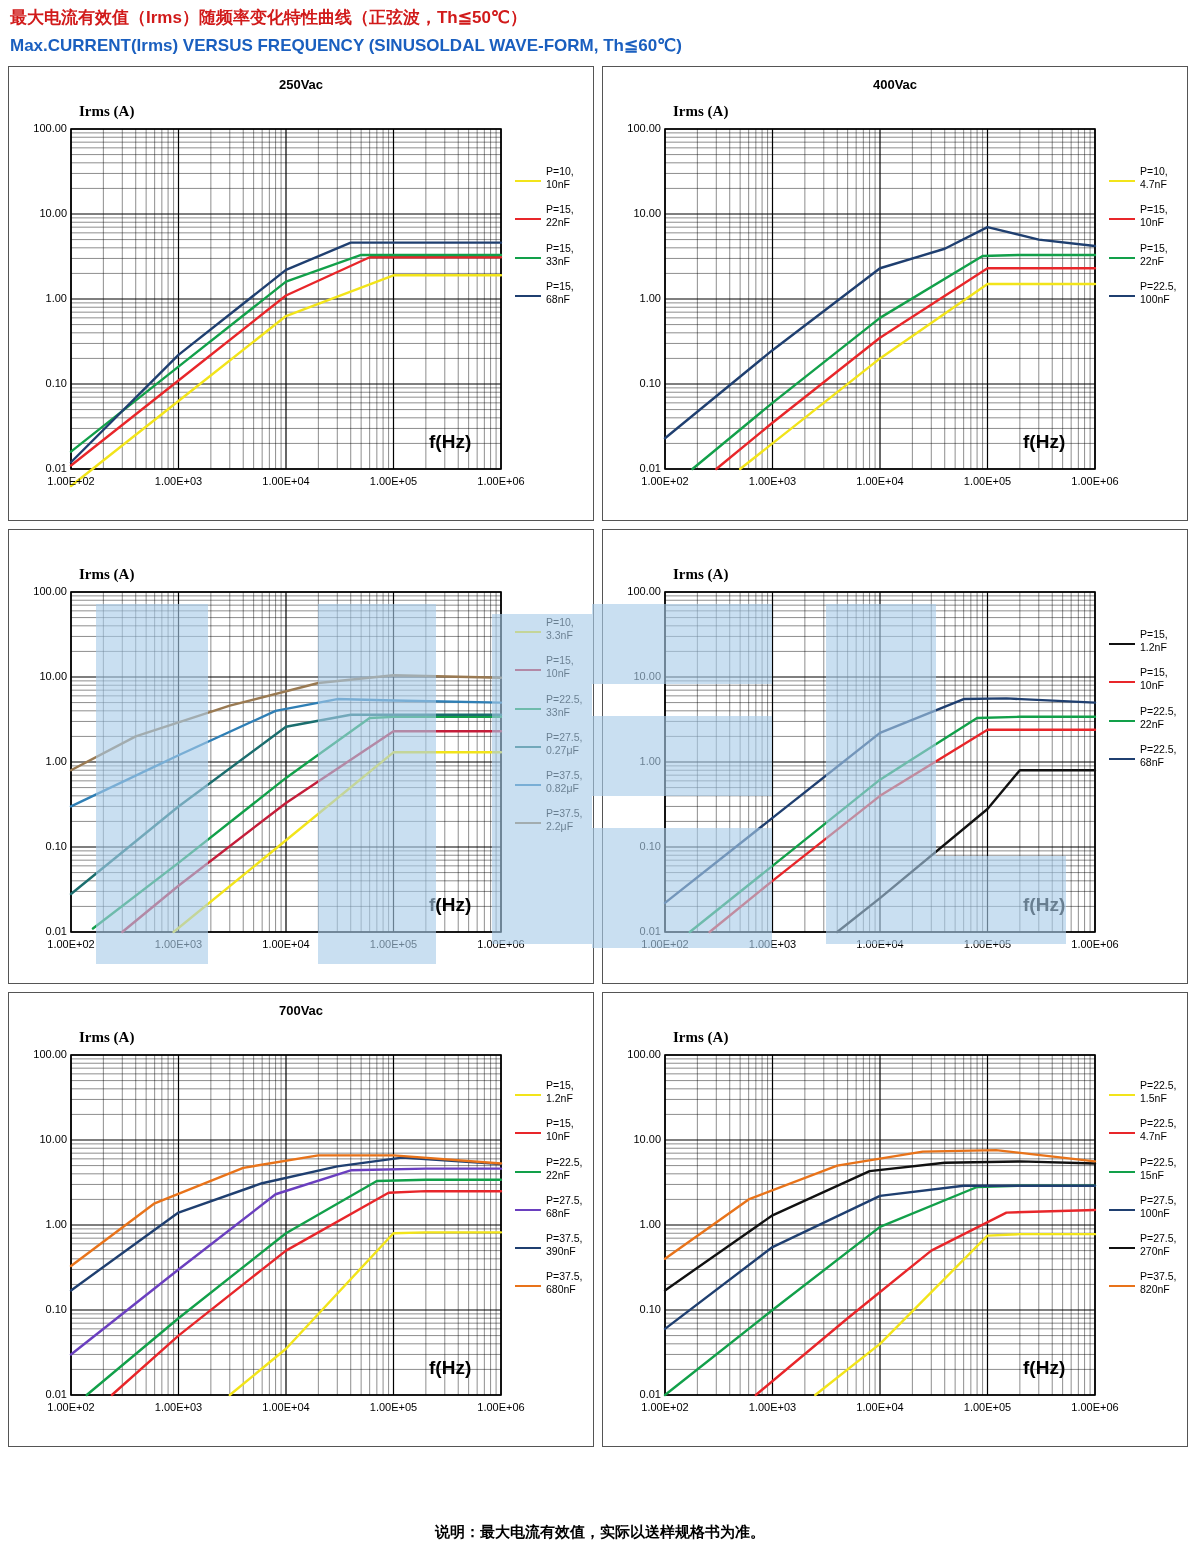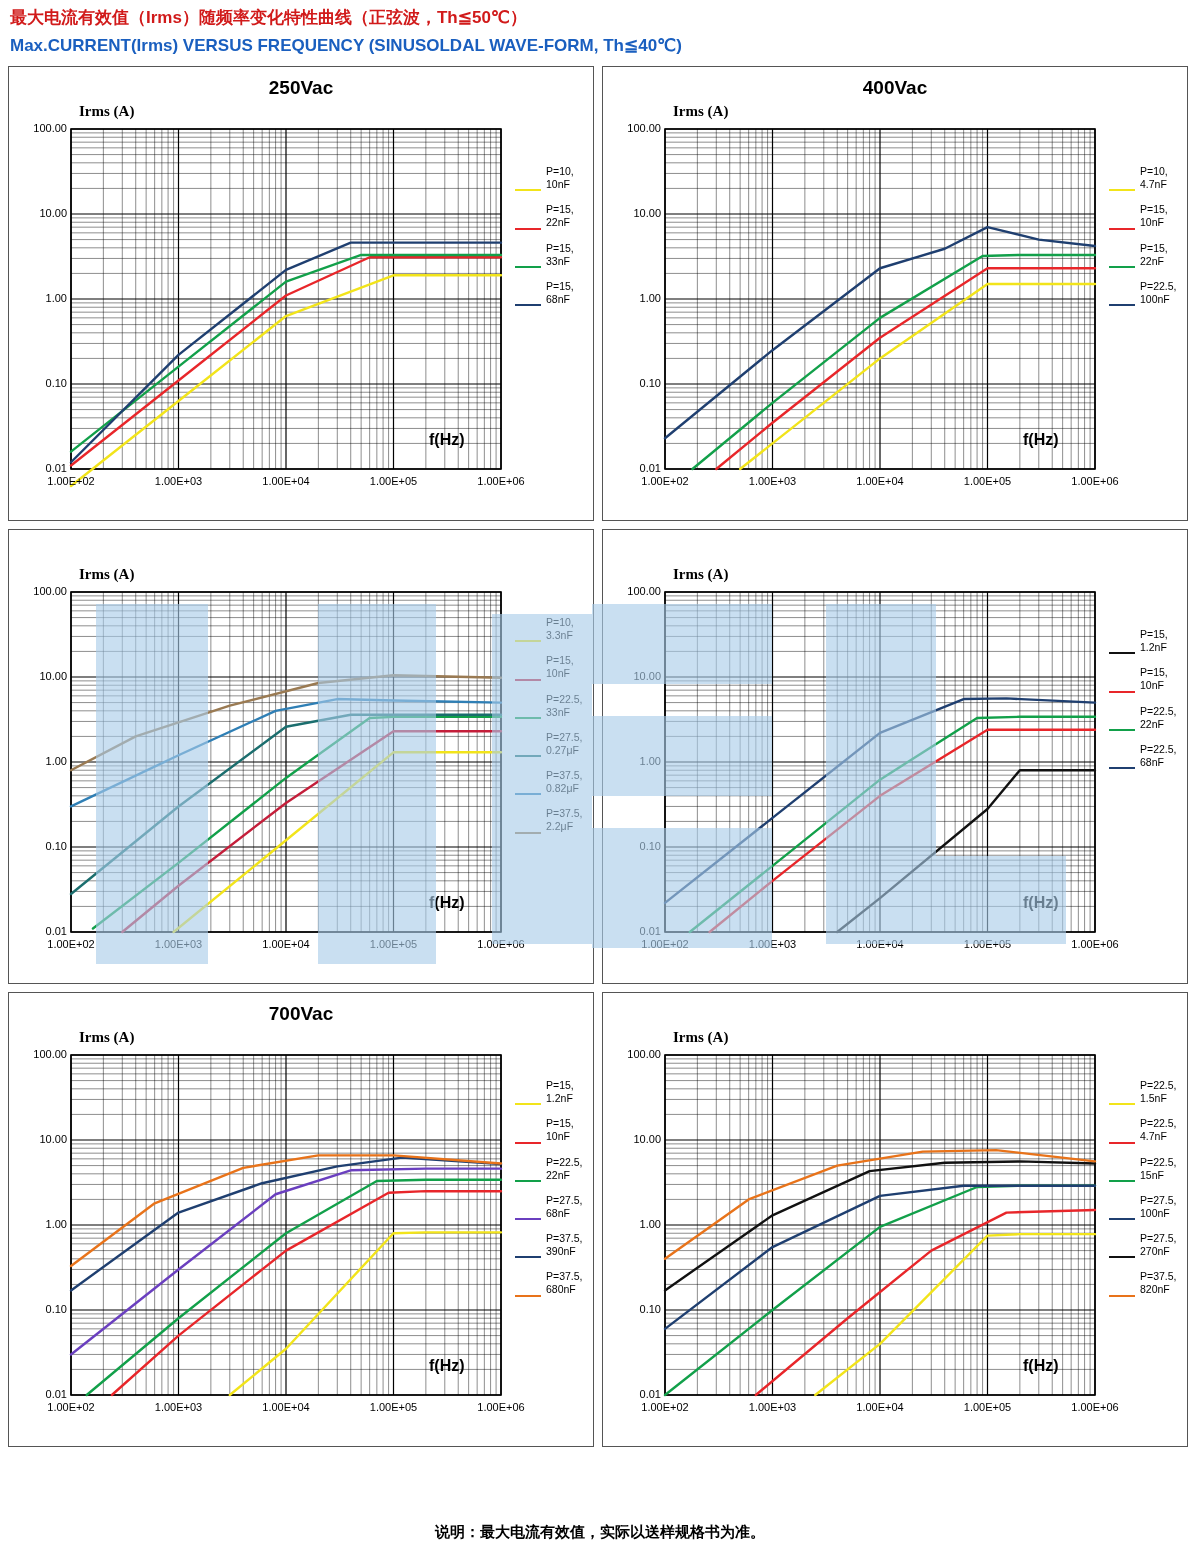--- a/index.html
+++ b/index.html
@@ -22,53 +22,53 @@
     grid-template-rows:455px 455px 455px;
     gap:8px 8px;
   }
   .panel{
     border:1px solid #555;
     position:relative;
     background:#fff;
   }
   .panel .ptitle{
     position:absolute;top:10px;left:0;width:100%;
-    text-align:center;font-size:19px;font-weight:bold;
+    text-align:center;font-size:13px;font-weight:bold;
   }
   .panel .ylab{
     position:absolute;font-size:15px;font-weight:bold;font-family:"Liberation Serif",serif;
   }
   .panel .xlab{
-    position:absolute;font-size:16px;font-weight:bold;
+    position:absolute;font-size:19px;font-weight:bold;
   }
   .axis-y-tick{
     position:absolute;font-size:11px;text-align:right;width:52px;
   }
   .axis-x-tick{
     position:absolute;font-size:11px;text-align:center;width:80px;
   }
   .legend{position:absolute;font-size:10.5px;line-height:1.25;}
-  .legend .item{display:flex;align-items:flex-end;margin-bottom:12px;}
+  .legend .item{display:flex;align-items:center;margin-bottom:12px;}
   .legend .swatch{width:26px;height:2px;margin-top:6px;margin-right:5px;flex:0 0 26px;}
   .legend .ltext{white-space:pre-line;}
   .footer{
     position:absolute;left:0;bottom:12px;width:100%;
     text-align:center;font-size:15px;font-weight:bold;
   }
   .hl{
     position:absolute;background:#a8cbe8;opacity:.62;pointer-events:none;
   }
   svg{display:block;}
 </style>
 </head>
 <body>
 
 <div class="hdr">
   <div class="l1">最大电流有效值（Irms）随频率变化特性曲线（正弦波，Th≦50℃）</div>
-  <div class="l2">Max.CURRENT(Irms) VERSUS FREQUENCY (SINUSOLDAL WAVE-FORM, Th≦40℃)</div>
+  <div class="l2">Max.CURRENT(Irms) VERSUS FREQUENCY (SINUSOLDAL WAVE-FORM, Th≦60℃)</div>
 </div>
 
 <div class="grid" id="panel-grid">
     <div class="panel">
       <div class="ptitle">250Vac</div>
       <div class="ylab" style="left: 70px; top: 36px;">Irms (A)</div>
       <div class="xlab" style="left: 420px; top: 364px;">f(Hz)</div>
       <svg width="586" height="455" style="position: absolute; left: 0px; top: 0px;">
         <line x1="62" x2="62" y1="62" y2="402" stroke="#000" stroke-width="1.2"></line>
         <line x1="94.36072453387798" x2="94.36072453387798" y1="62" y2="402" stroke="#000" stroke-width="0.45"></line>

